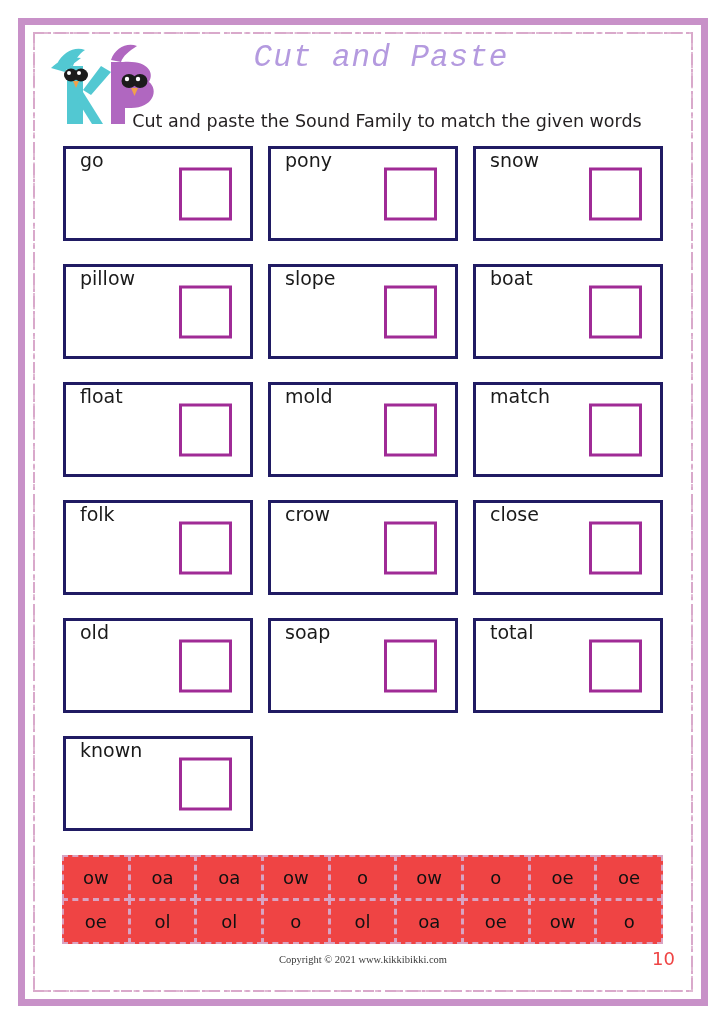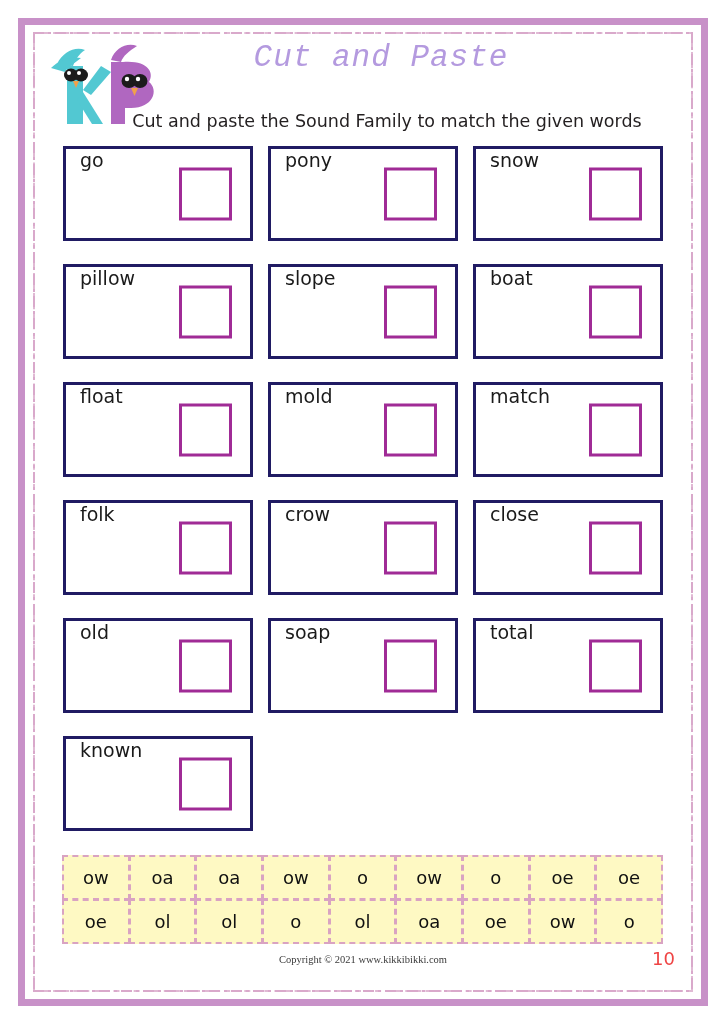--- a/index.html
+++ b/index.html
@@ -159,21 +159,21 @@
     grid-template-columns: repeat(9, 1fr);
     grid-template-rows: repeat(2, 44px);
   }
   .tile {
     box-sizing: border-box;
     border: 2px dashed #d9a3c2;
     margin: -1px 0 0 -1px;
     display: flex;
     align-items: center;
     justify-content: center;
-    background: #fef9c3;
+    background: #ef4444;
   }
   .tile-label {
     font-family: "DejaVu Sans", sans-serif;
     font-size: 18px;
     color: #111111;
     line-height: 1;
   }
 
   
   #footer {

